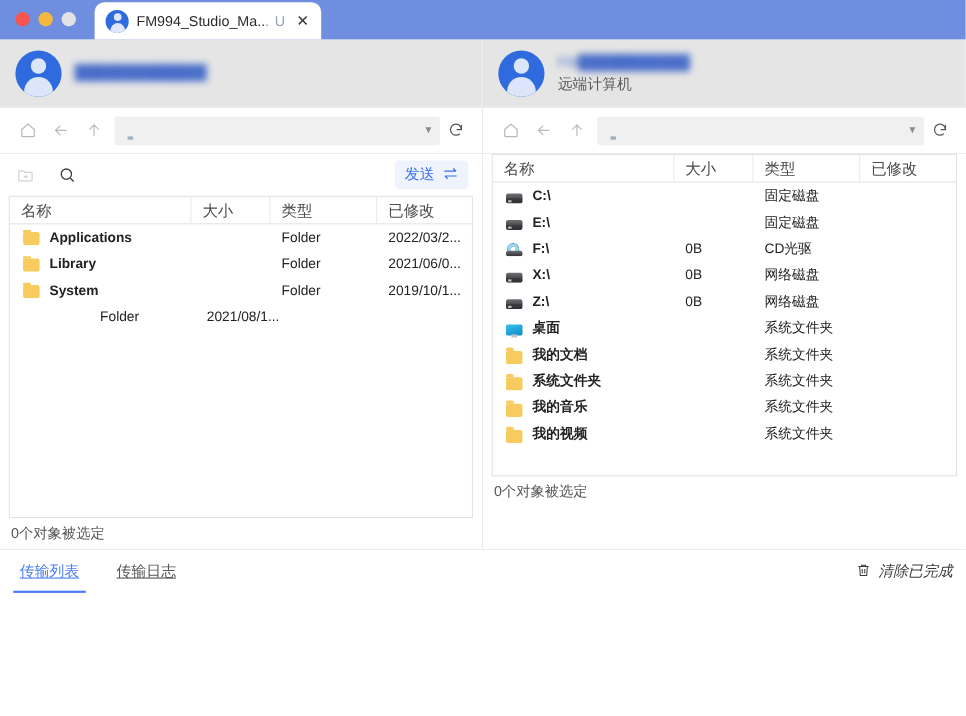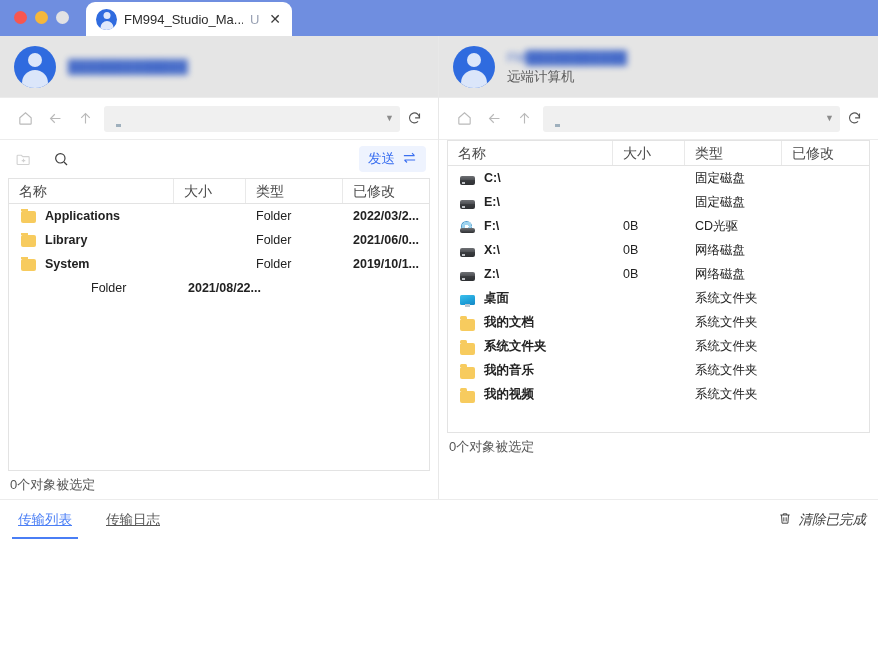--- a/index.html
+++ b/index.html
@@ -157,21 +157,21 @@
   .c-size { width: 72px; }
   .c-type { width: 97px; }
   .c-mod  { flex: 1 1 auto; }
 
   .fl-rows { }
   .row { display: flex; height: 24px; align-items: center; font-size: 12.5px; color: #222; }
   .cell { padding-left: 10px; overflow: hidden; white-space: nowrap; }
   .cell.name { width: 165px; display: flex; align-items: flex-end; gap: 9px; padding-left: 12px; font-weight: bold; }
   .cell.size { width: 72px; }
   .cell.type { width: 97px; }
-  .cell.mod  { flex: 1 1 auto; font-weight: bold; }
+  .cell.mod  { flex: 1 1 auto; }
 
   .ico-folder {
     width: 15px; height: 12px; flex: 0 0 auto; position: relative;
     background: #f6c council; 
   }
   .ico-folder {
     background: #f7cb5e;
     border-radius: 1.5px 2px 2px 2px;
   }
   .ico-folder::before {
@@ -354,21 +354,21 @@
                 <span class="ico-folder"></span>
                 <span>System</span>
               </div>
               <div class="cell size"></div>
               <div class="cell type">Folder</div>
               <div class="cell mod">2019/10/1...</div>
             </div>
             <div class="row">
               <div class="cell size"></div>
               <div class="cell type">Folder</div>
-              <div class="cell mod">2021/08/22...</div>
+              <div class="cell mod">2021/08/1...</div>
             </div>
           </div>
       </div>
 
       <div class="status">0个对象被选定</div>
     </div>
 
     <div class="panel right">
 
       <div class="acct">

